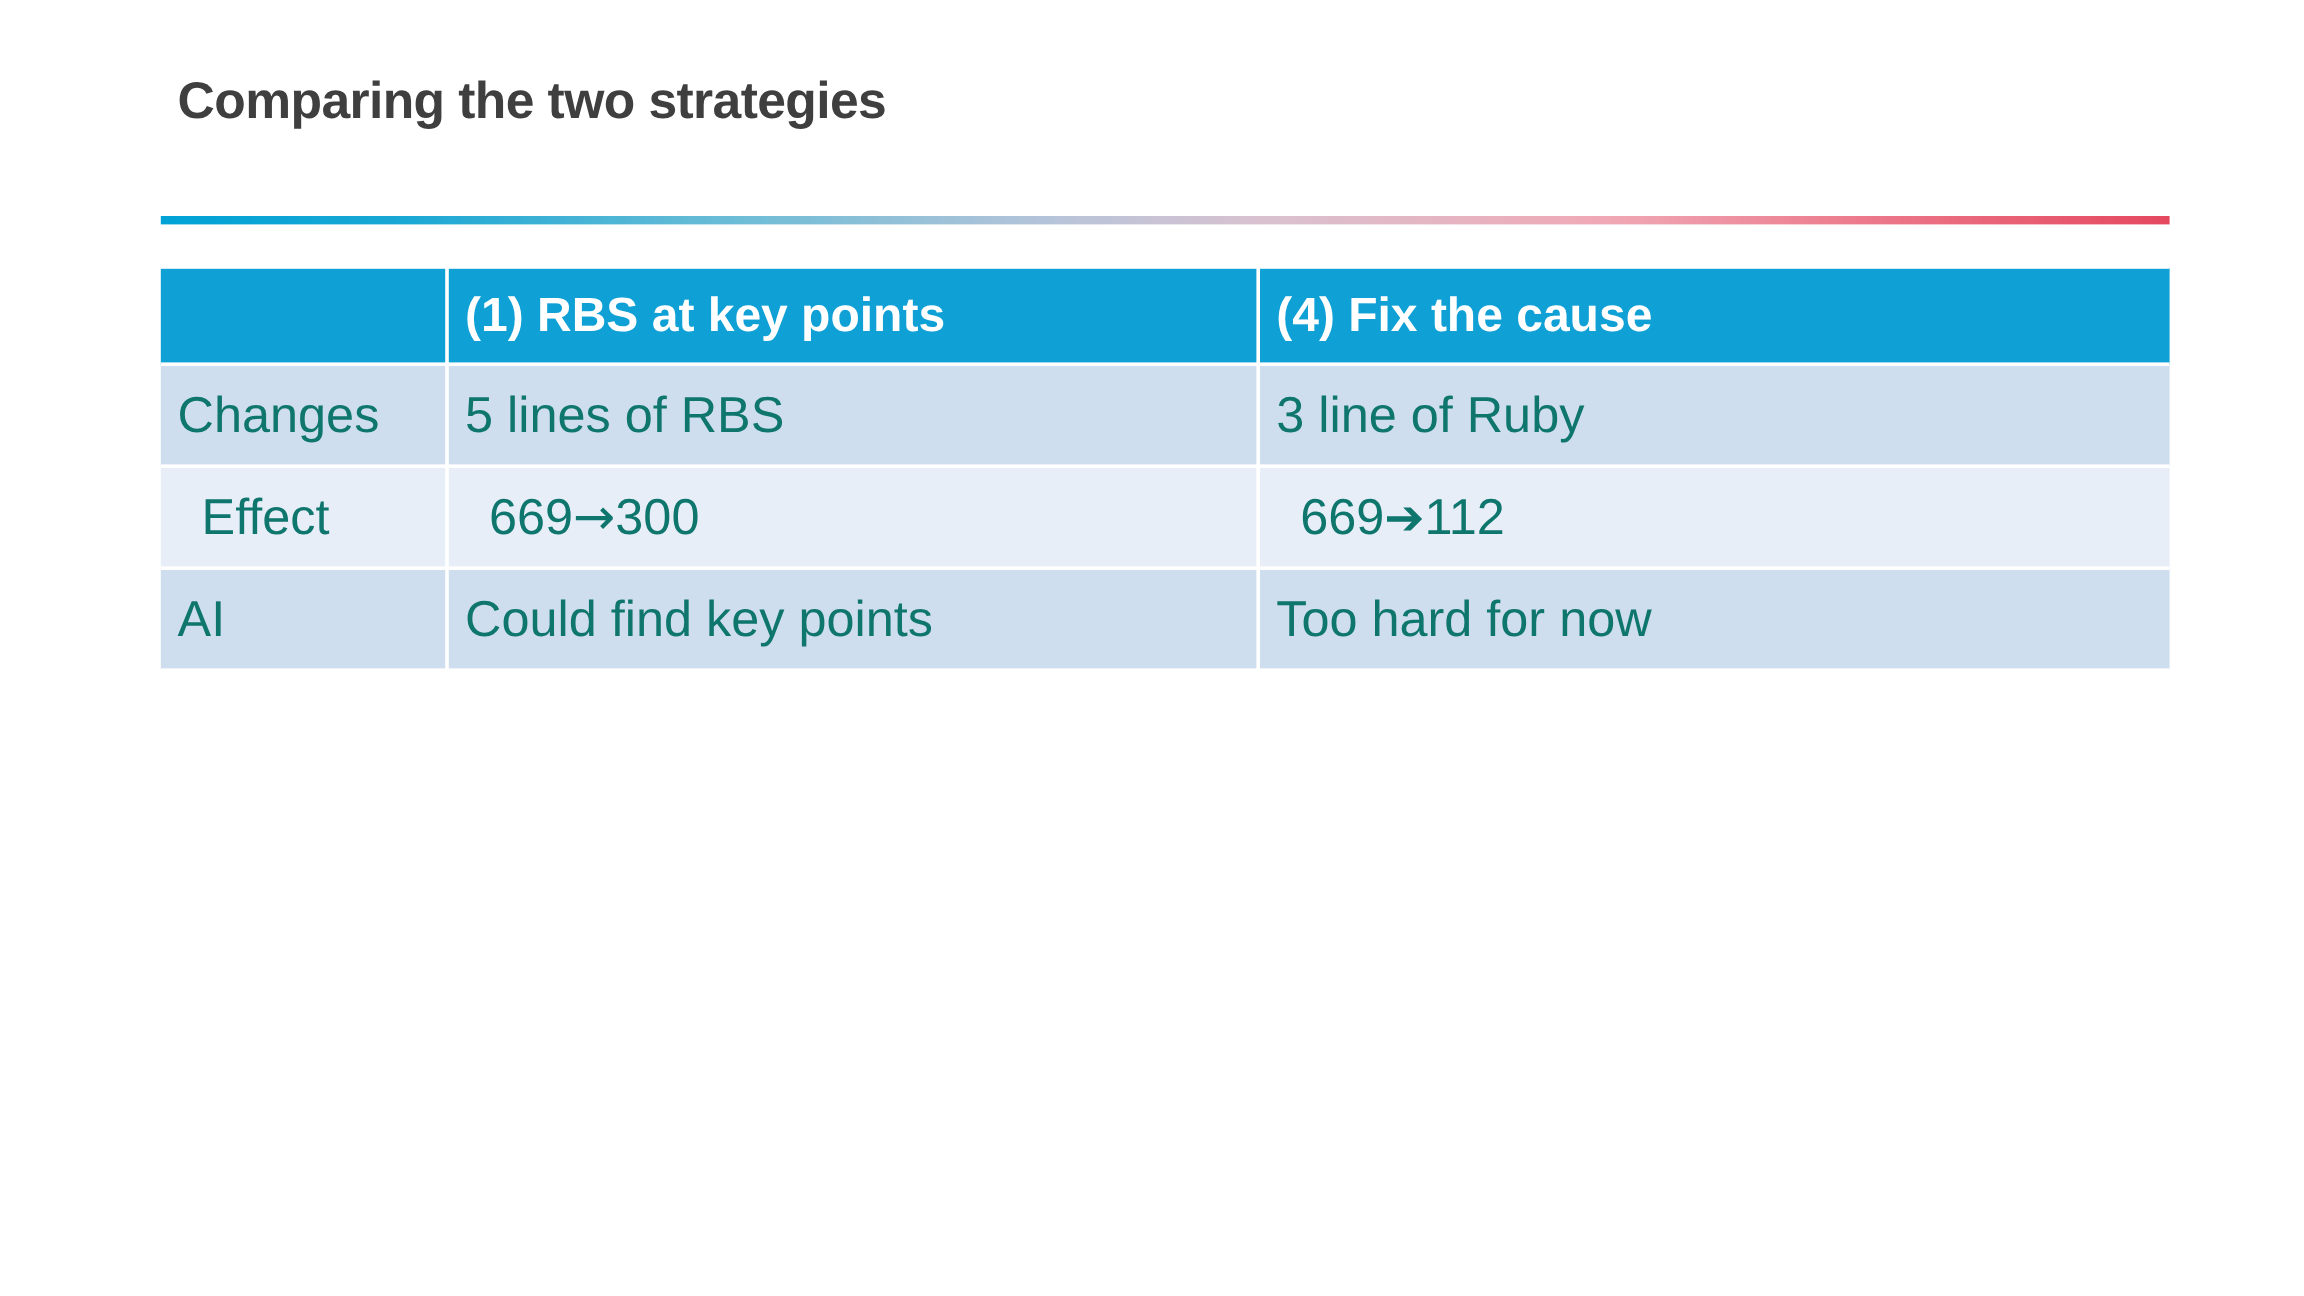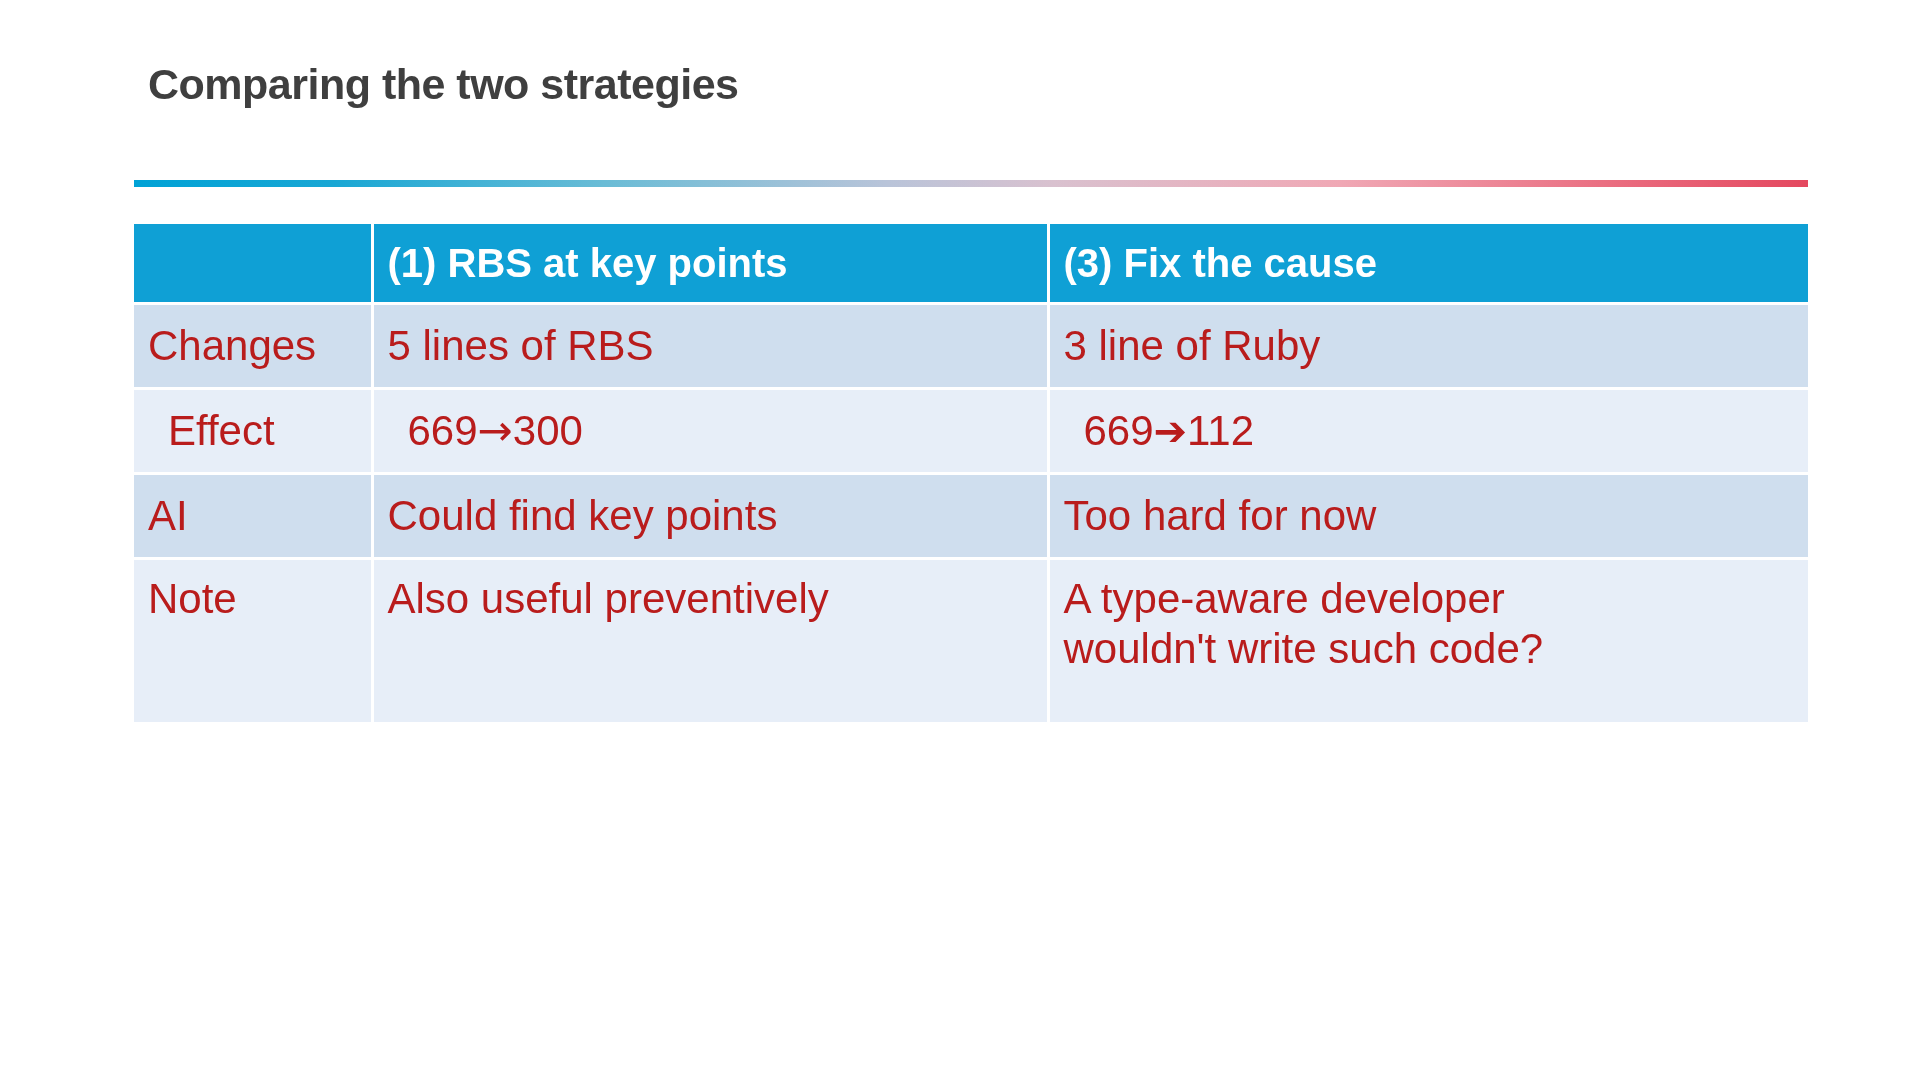--- a/index.html
+++ b/index.html
@@ -88,21 +88,21 @@
     font-size: 40px;
     font-weight: bold;
     height: 66px;
     line-height: 1.1;
   }
   thead th.corner { padding: 0; }
 
   tbody td {
     font-size: 42px;
     font-weight: normal;
-    color: #b91c1c;
+    color: #0f766e;
     line-height: 1.18;
   }
   tbody tr.band-dark td  { background: #cfdeee; }
   tbody tr.band-light td { background: #e7eef8; }
 
   tbody tr.r-changes td { height: 70px; }
   tbody tr.r-effect  td { height: 70px; padding-left: 34px; }
   tbody tr.r-ai      td { height: 70px; }
   tbody tr.r-note    td { height: 142px; vertical-align: top; padding-top: 14px; }
 
@@ -126,21 +126,21 @@
     <table class="cmp">
       <colgroup>
         <col class="c-label">
         <col class="c-one">
         <col class="c-two">
       </colgroup>
       <thead>
         <tr>
           <th class="corner"></th>
           <th>(1) RBS at key points</th>
-          <th>(3) Fix the cause</th>
+          <th>(4) Fix the cause</th>
         </tr>
       </thead>
       <tbody>
 
         <tr class="band-dark r-changes">
           <td class="cell-label">Changes</td>
           <td>5 lines of RBS</td>
           <td>3 line of Ruby</td>
         </tr>
 
@@ -149,26 +149,18 @@
           <td><span>669</span><span class="arrow-thin">→</span><span>300</span></td>
           <td><span>669</span><span class="arrow-heavy">➔</span><span>112</span></td>
         </tr>
 
         <tr class="band-dark r-ai">
           <td class="cell-label">AI</td>
           <td>Could find key points</td>
           <td>Too hard for now</td>
         </tr>
 
-        <tr class="band-light r-note">
-          <td class="cell-label">Note</td>
-          <td>Also useful preventively</td>
-          <td>
-            <span class="note-line">A type-aware developer</span>
-            <span class="note-line">wouldn't write such code?</span>
-          </td>
-        </tr>
 
       </tbody>
     </table>
   </div>
 
 </div>
 
 </body></html>

